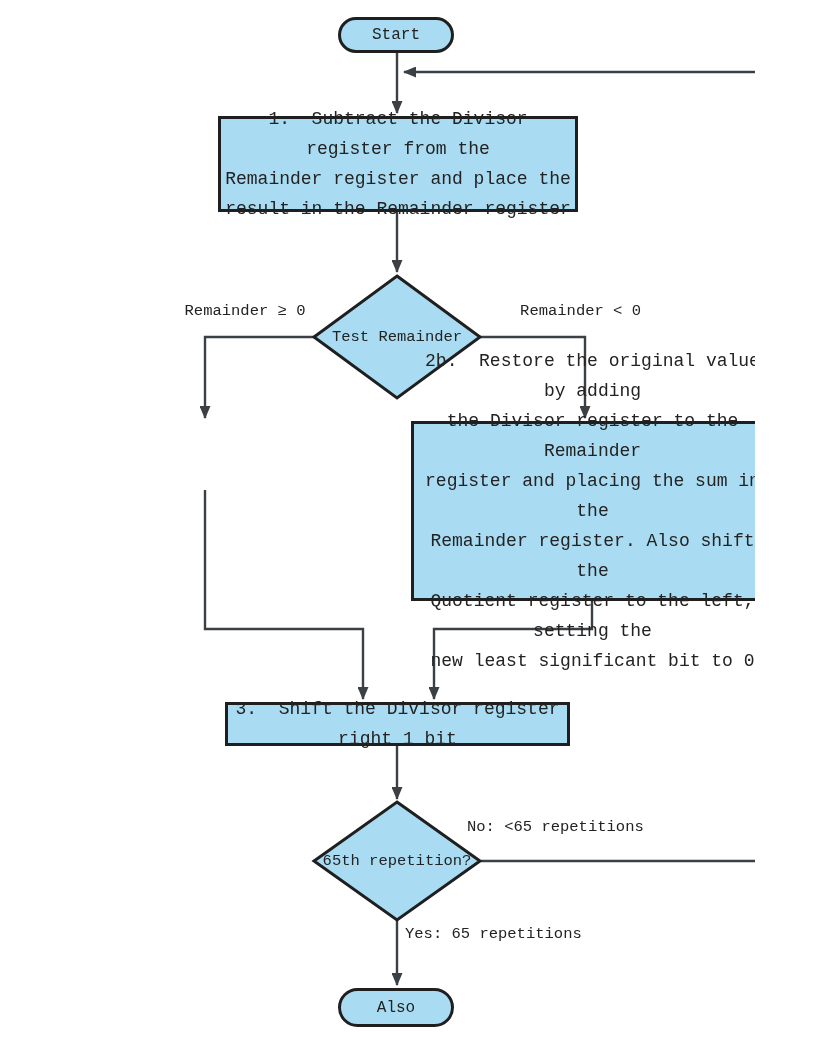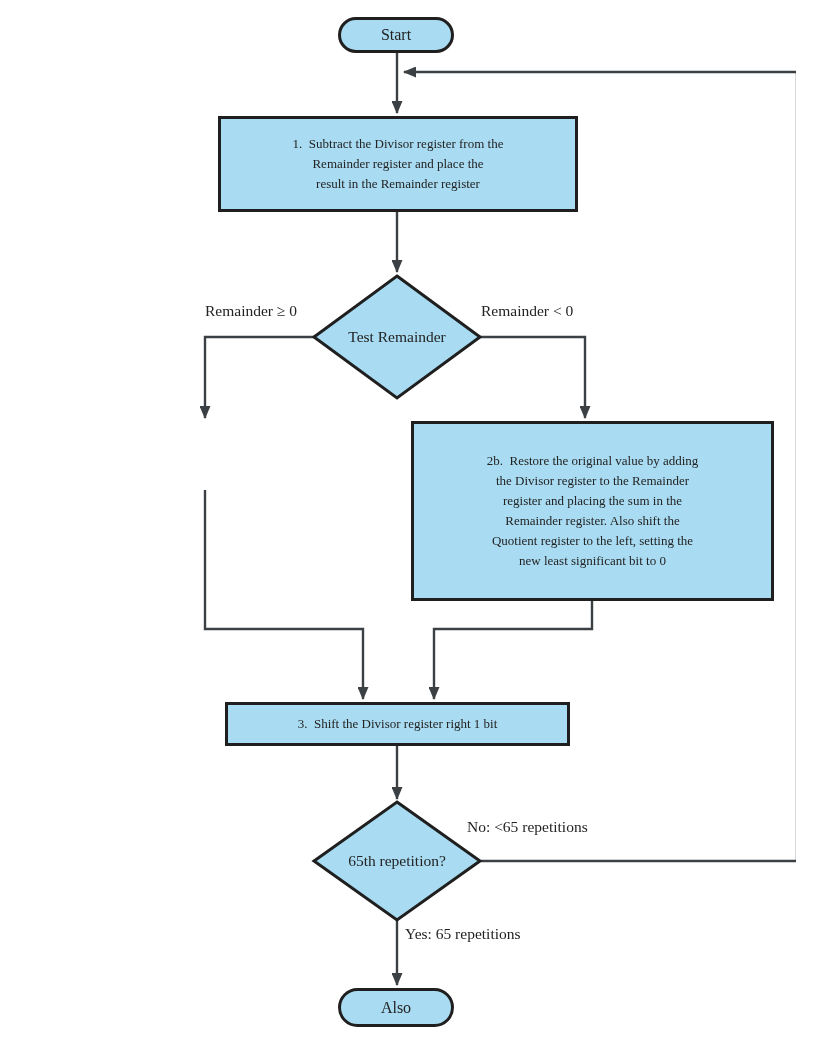--- a/index.html
+++ b/index.html
@@ -6,37 +6,36 @@
     --node-fill:#a9dcf2;
     --node-border:#1f1f1f;
     --line:#3b4044;
     --text:#232323;
     --background:#ffffff;
   }
   html,body{margin:0;padding:0;background:var(--background);}
   .canvas{
     position:relative;width:755px;height:1040px;
     background:var(--background);
-    font-family:Liberation Serif, serif;
+    font-family:Liberation Mono, monospace;
     color:var(--text);
     overflow:hidden;
-    padding-left:41px;
   }
   .wires{position:absolute;left:0;top:0;width:831px;height:1040px;}
   .wires path.edge{fill:none;stroke:var(--line);stroke-width:2.4;stroke-linejoin:miter;}
   .node{
     position:absolute;box-sizing:border-box;
     background:var(--node-fill);
     border:3px solid var(--node-border);
     display:flex;align-items:center;justify-content:center;
     text-align:center;
   }
   .oval{border-radius:999px;}
   .node-text{
-    font-size:13px;line-height:20px;white-space:pre-line;
+    font-size:18px;line-height:30px;white-space:pre-line;
     color:var(--text);
   }
   .oval .node-text{font-size:16px;line-height:16px;}
   .diamond{
     position:absolute;display:flex;align-items:center;justify-content:center;
   }
   .diamond svg{position:absolute;left:0;top:0;width:100%;height:100%;overflow:visible;}
   .diamond polygon{fill:var(--node-fill);stroke:var(--node-border);stroke-width:3;stroke-linejoin:miter;}
   .diamond .node-text{position:relative;font-size:15.5px;line-height:18px;}
   .edge-label{
@@ -101,21 +100,21 @@
     <svg viewBox="0 0 172 124" preserveAspectRatio="none">
       <polygon points="86,3 169,62 86,121 3,62"></polygon>
     </svg>
     <span class="node-text">65th repetition?</span>
   </div>
 
   <div class="node oval" style="left:338px;top:988px;width:116px;height:39px">
     <span class="node-text">Also</span>
   </div>
 
-  <span class="edge-label" style="left:171px;top:303px;width:160px;text-align:center">Remainder ≥ 0</span>
+  <span class="edge-label" style="left:165px;top:303px;width:160px;text-align:center">Remainder ≥ 0</span>
 
-  <span class="edge-label" style="left:481px;top:303px;width:160px;text-align:left">Remainder &lt; 0</span>
+  <span class="edge-label" style="left:481px;top:303px;width:160px;text-align:right">Remainder &lt; 0</span>
 
   <span class="edge-label" style="left:467px;top:819px;width:160px;">No: &lt;65 repetitions</span>
 
   <span class="edge-label" style="left:405px;top:926px">Yes: 65 repetitions</span>
 
 </div>
 
 </body></html>

